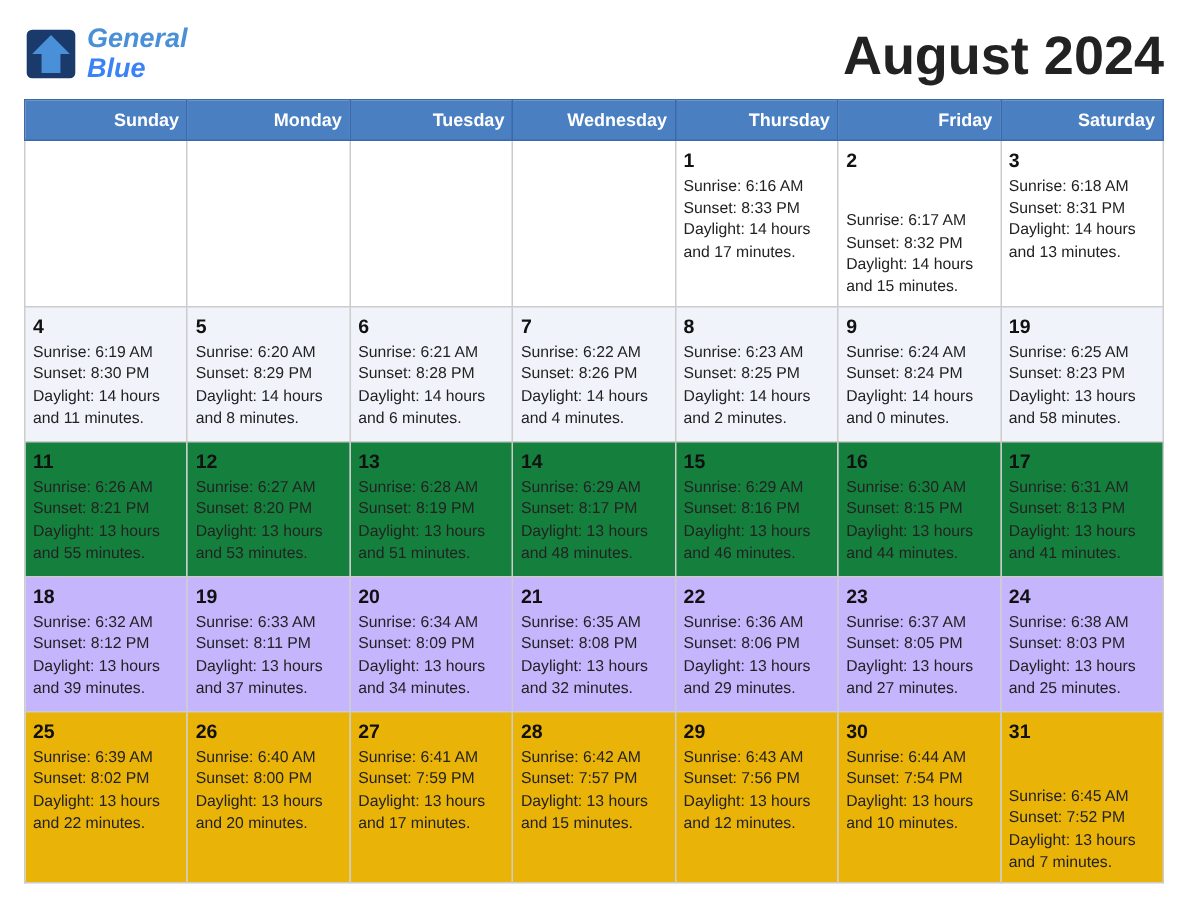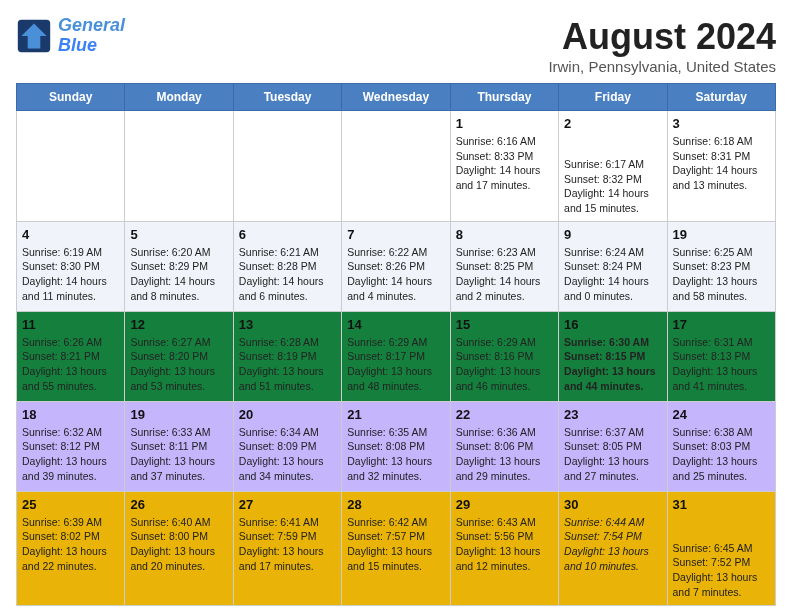--- a/index.html
+++ b/index.html
@@ -48,21 +48,21 @@
       color: #555;
     }
     table {
       width: 100%;
       border-collapse: collapse;
       font-size: 11px;
     }
     thead tr th {
       background-color: #4a7fc1;
       color: #fff;
-      text-align: center;
+      text-align: right;
       padding: 6px 5px;
       font-size: 12px;
       font-weight: bold;
       border: 1px solid #3a6aaa;
     }
     tbody tr {
       vertical-align: top;
     }
     tbody tr:nth-child(odd) {
       background-color: #fff;
@@ -108,21 +108,20 @@
       <rect x="2" y="2" width="36" height="36" rx="4" fill="#1a3a6b"></rect>
       <polygon points="20,6 34,20 27,20 27,34 13,34 13,20 6,20" fill="#4a90d9"></polygon>
     </svg>
     <div class="logo-text">
       <span>General</span><br>
       <span style="color:#3b82f6">Blue</span>
     </div>
   </div>
   <div class="title-area">
     <div class="month-title">August 2024</div>
-    <div class="location-title">Irwin, Pennsylvania, United States</div>
   </div>
 </div>
 
 <table>
   <thead>
     <tr>
     <th>Sunday</th>
         <th>Monday</th>
         <th>Tuesday</th>
         <th>Wednesday</th>
@@ -241,21 +240,21 @@
         </td>
         <td>
           <div class="day-number">15</div>
           <div class="day-info" style="white-space: pre-line;">Sunrise: 6:29 AM
 Sunset: 8:16 PM
 Daylight: 13 hours
 and 46 minutes.</div>
         </td>
         <td>
           <div class="day-number">16</div>
-          <div class="day-info" style="white-space: pre-line; font-weight: bold;">Sunrise: 6:30 AM
+          <div class="day-info" style="white-space: pre-line;">Sunrise: 6:30 AM
 Sunset: 8:15 PM
 Daylight: 13 hours
 and 44 minutes.</div>
         </td>
         <td>
           <div class="day-number">17</div>
           <div class="day-info" style="white-space: pre-line;">Sunrise: 6:31 AM
 Sunset: 8:13 PM
 Daylight: 13 hours
 and 41 minutes.</div>
@@ -337,27 +336,27 @@
         <td>
           <div class="day-number">28</div>
           <div class="day-info" style="white-space: pre-line;">Sunrise: 6:42 AM
 Sunset: 7:57 PM
 Daylight: 13 hours
 and 15 minutes.</div>
         </td>
         <td>
           <div class="day-number">29</div>
           <div class="day-info" style="white-space: pre-line;">Sunrise: 6:43 AM
-Sunset: 5:56 PM
+Sunset: 7:56 PM
 Daylight: 13 hours
 and 12 minutes.</div>
         </td>
         <td>
           <div class="day-number">30</div>
-          <div class="day-info" style="white-space: pre-line; font-style: italic;">Sunrise: 6:44 AM
+          <div class="day-info" style="white-space: pre-line;">Sunrise: 6:44 AM
 Sunset: 7:54 PM
 Daylight: 13 hours
 and 10 minutes.</div>
         </td>
         <td>
           <div class="day-number">31</div>
           <div class="day-info" style="white-space: pre-line; margin-top: 29px;">Sunrise: 6:45 AM
 Sunset: 7:52 PM
 Daylight: 13 hours
 and 7 minutes.</div>

